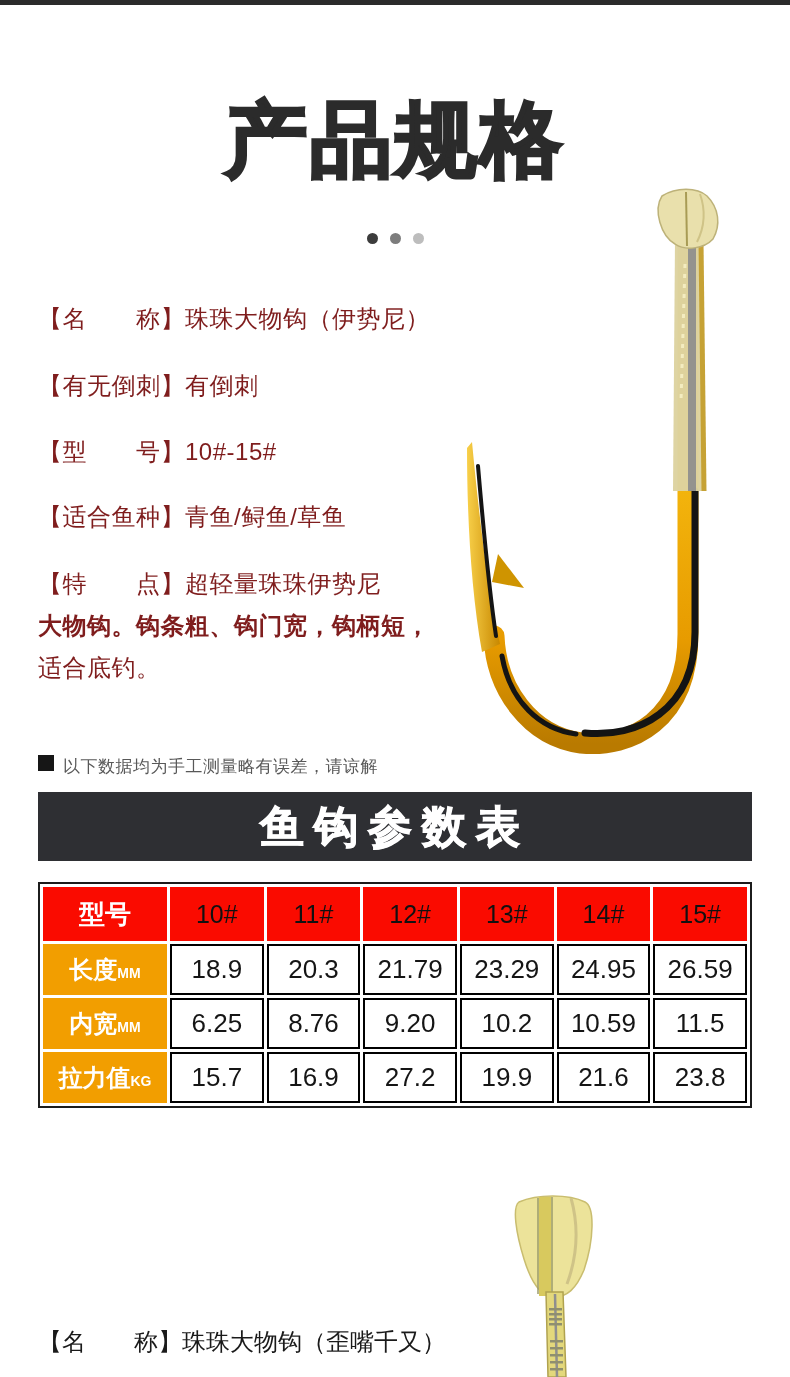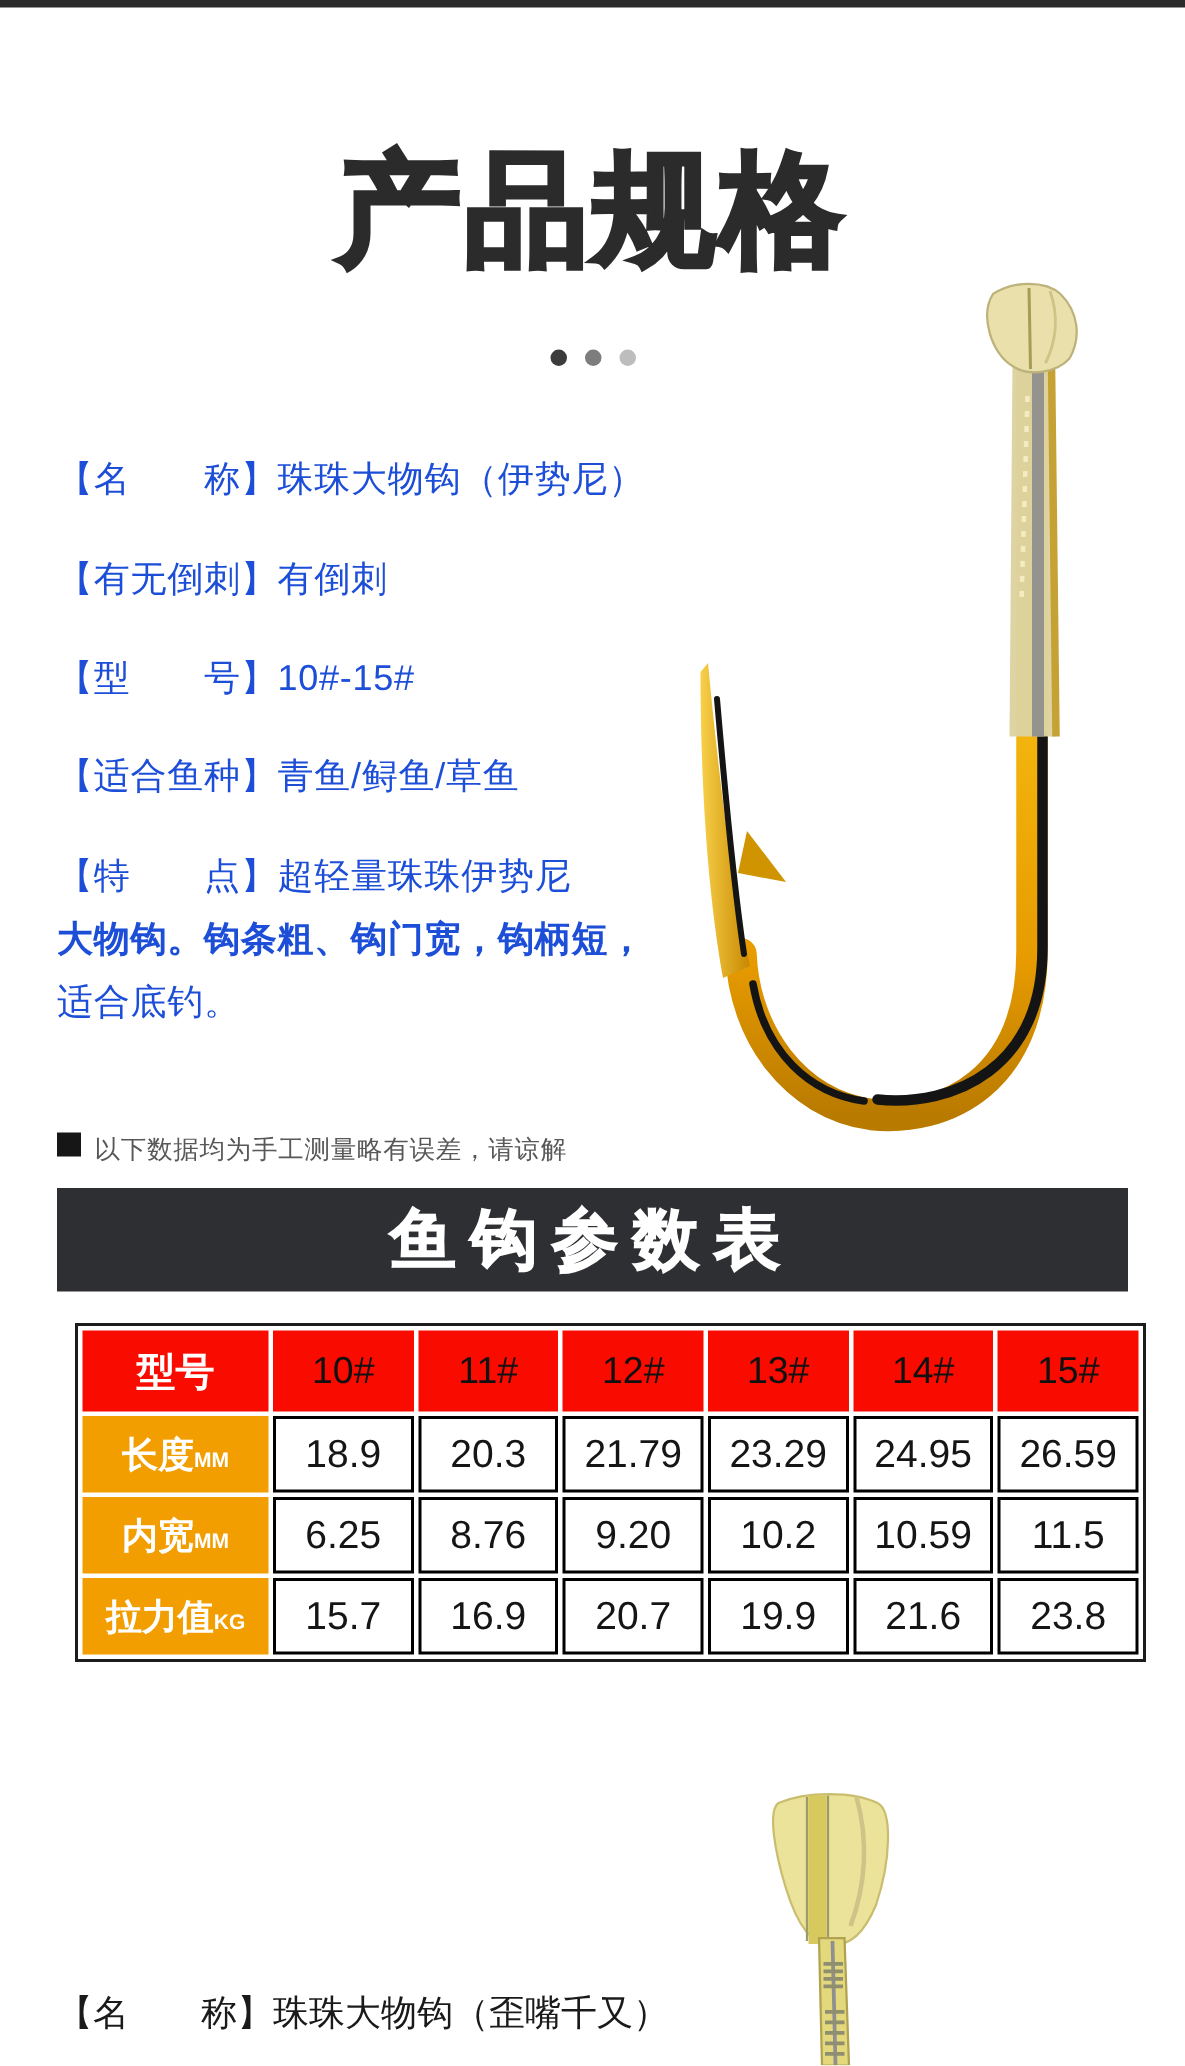--- a/index.html
+++ b/index.html
@@ -16,41 +16,41 @@
     color: #2b2b2b; letter-spacing: 3px;
     -webkit-text-stroke: 3px #2b2b2b;
   }
   .dots { position: absolute; left: 0; top: 233px; width: 790px; display: flex; justify-content: center; gap: 12px; }
   .dot { width: 11px; height: 11px; border-radius: 50%; }
   .dot-1 { background: #3c3c3c; }
   .dot-2 { background: #7d7d7d; }
   .dot-3 { background: #bdbdbd; }
 
   .spec-line {
-    position: absolute; left: 38px; font-size: 24px; color: #1d4ed8;
+    position: absolute; left: 38px; font-size: 24px; color: #7f1d1d;
     letter-spacing: 0.5px; white-space: nowrap;
   }
   .sl-1 { top: 303px; } .sl-2 { top: 370px; } .sl-3 { top: 436px; }
   .sl-4 { top: 501px; } .sl-5 { top: 568px; } .sl-6 { top: 610px; font-weight: bold; } .sl-7 { top: 652px; }
 
   .note { position: absolute; left: 38px; top: 755px; display: flex; align-items: flex-start; gap: 9px; }
   .note-square { width: 16px; height: 16px; background: #161616; }
   .note-text { font-size: 17px; color: #585858; letter-spacing: 0.5px; }
 
   .banner {
     position: absolute; left: 38px; top: 792px; width: 714px; height: 69px;
     background: #2e2f33; color: #ffffff; text-align: center;
     font-size: 44px; font-weight: 900; letter-spacing: 10px; line-height: 69px;
     -webkit-text-stroke: 1px #ffffff;
   }
 
   .spec-table {
     position: absolute; left: 38px; top: 882px; width: 714px;
     border-collapse: separate; border-spacing: 3px;
-    border: 2px solid #1c1c1c; background: #ffffff; table-layout: fixed; margin-left: 12px;
+    border: 2px solid #1c1c1c; background: #ffffff; table-layout: fixed;
   }
   .spec-table td { text-align: center; vertical-align: middle; }
   .th-red { background: #fa0b00; height: 54px; color: #111111; font-size: 25px; font-weight: 500; }
   .th-corner { color: #ffffff; font-size: 26px; font-weight: 600; }
   .td-label { background: #f29e00; height: 51px; color: #ffffff; font-size: 24px; font-weight: 600; }
   .td-label .unit { font-size: 14px; font-weight: 600; }
   .td-val { background: #ffffff; border: 2px solid #000000; height: 51px; color: #151515; font-size: 26px; }
 
   .hook-main { position: absolute; left: 438px; top: 186px; width: 342px; height: 572px; }
   .hook-bottom { position: absolute; left: 505px; top: 1192px; width: 96px; height: 185px; }
@@ -156,21 +156,21 @@
         <td class="td-val">8.76</td>
         <td class="td-val">9.20</td>
         <td class="td-val">10.2</td>
         <td class="td-val">10.59</td>
         <td class="td-val">11.5</td>
       </tr>
       <tr>
         <td class="td-label"><span>拉力值</span><span class="unit">KG</span></td>
         <td class="td-val">15.7</td>
         <td class="td-val">16.9</td>
-        <td class="td-val">20.7</td>
+        <td class="td-val">27.2</td>
         <td class="td-val">19.9</td>
         <td class="td-val">21.6</td>
         <td class="td-val">23.8</td>
       </tr>
     </tbody>
   </table>
 
   <svg class="hook-bottom" viewBox="0 0 96 185" xmlns="http://www.w3.org/2000/svg">
 
     <path d="M 14,10 C 32,2 64,2 80,10 C 90,15 89,48 79,78 C 71,97 62,105 49,105 C 37,105 27,93 19,67 C 11,41 7,15 14,10 Z" fill="#ece39a" stroke="#c9bd6f" stroke-width="1.5"></path>

